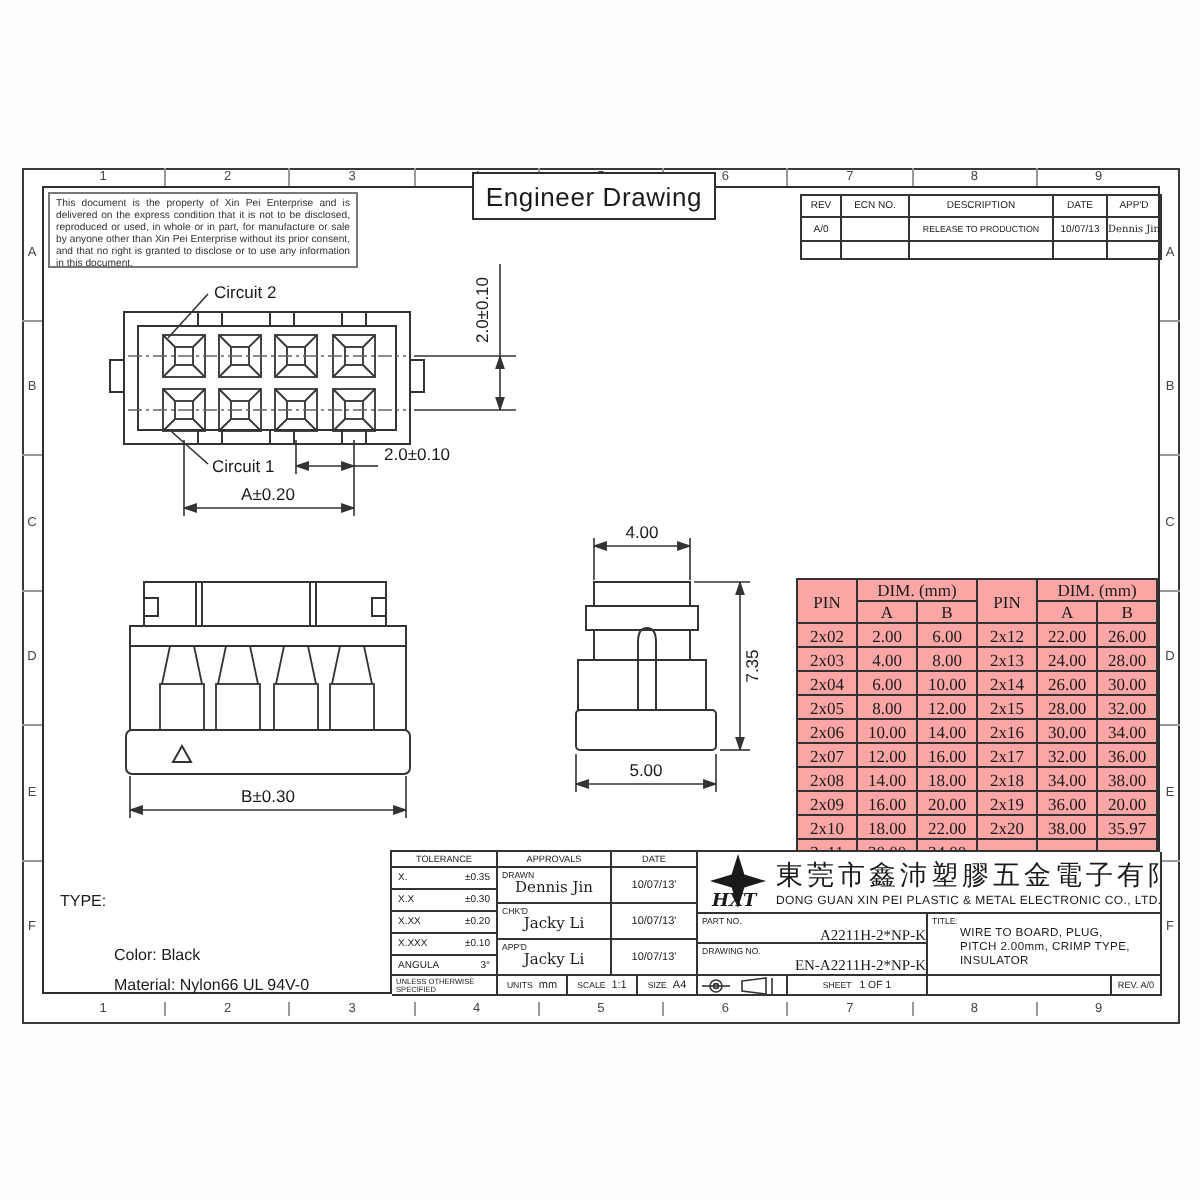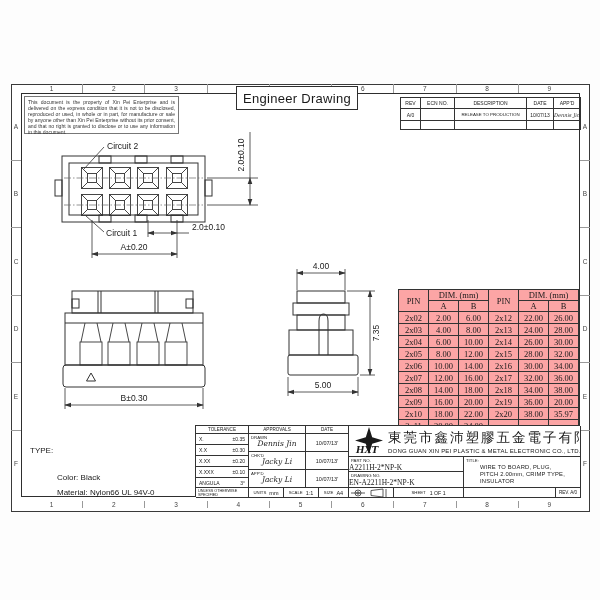--- a/index.html
+++ b/index.html
@@ -29,21 +29,21 @@
   .disclaimer{left:24px;top:96px;width:155px;height:38px;border:1px solid #777;padding:2px 3px;
        font-size:5.1px;line-height:6px;color:#333;text-align:justify}
   
   table{border-collapse:collapse}
   .revtab{left:400px;top:97px;width:180px;table-layout:fixed}
   .revtab th,.revtab td{border:1px solid #333;font-weight:normal;font-size:5px;text-align:center;
        padding:0;overflow:hidden;white-space:nowrap}
   .revtab th{height:10px}
   .revtab td{height:11px}
   .revtab .empty td{height:8px}
-  .sig{font-family:"DejaVu Serif",serif;font-style:italic}
+  .sig{font-family:"DejaVu Serif",serif;}
   
   .dimtab{left:398px;top:289px;width:180px;table-layout:fixed;background:#fca5a5}
   .dimtab th,.dimtab td{border:1px solid #333;font:8.5px "Liberation Serif",serif;font-weight:normal;
        text-align:center;padding:0;height:11px;overflow:hidden;white-space:nowrap}
   .dimtab th{height:10px;font-size:8.5px}
   
   .notes-h{left:30px;top:446px;font-size:8px}
   .notes-l1{left:57px;top:488px;font-size:8px}
   .notes-l2{left:57px;top:473px;font-size:8px}
   
@@ -64,21 +64,21 @@
   .size-c{left:123px;top:62px;width:30px;height:10px;font-size:5.5px;gap:3px}
   .proj-c{left:153px;top:62px;width:45px;height:10px}
   .sheet-c{left:198px;top:62px;width:70px;height:10px;font-size:5.2px;gap:4px}
   .blank-c{left:268px;top:62px;width:92px;height:10px}
   .rev-c{left:360px;top:62px;width:25px;height:10px;font-size:4.6px}
   .company-c{left:153px;top:0;width:232px;height:31px;display:flex;align-items:center}
   .name-cn{font-size:13.5px;letter-spacing:2px;white-space:nowrap}
   .name-en{font-size:6px;letter-spacing:.2px;white-space:nowrap;margin-top:1px}
   .part-c{left:153px;top:31px;width:115px;height:15px}
   .drawing-c{left:153px;top:46px;width:115px;height:16px}
-  .pval{position:absolute;left:0;right:0;top:6px;text-align:left;
+  .pval{position:absolute;left:0;right:0;top:6px;text-align:right;
         font:7.5px "Liberation Serif",serif}
   .title-c{left:268px;top:31px;width:117px;height:31px}
   .title-lines{margin:7px 0 0 16px;font-size:5.8px;line-height:7px;letter-spacing:.2px}
   .tiny-lbl{font-size:4.3px;color:#222}
   svg text{font-family:"Liberation Sans",sans-serif;fill:#1a1a1a}
   .dimtxt{font-size:8.5px}
   .ldrtxt{font-size:8.5px}
 </style>
 </head>
 <body>

